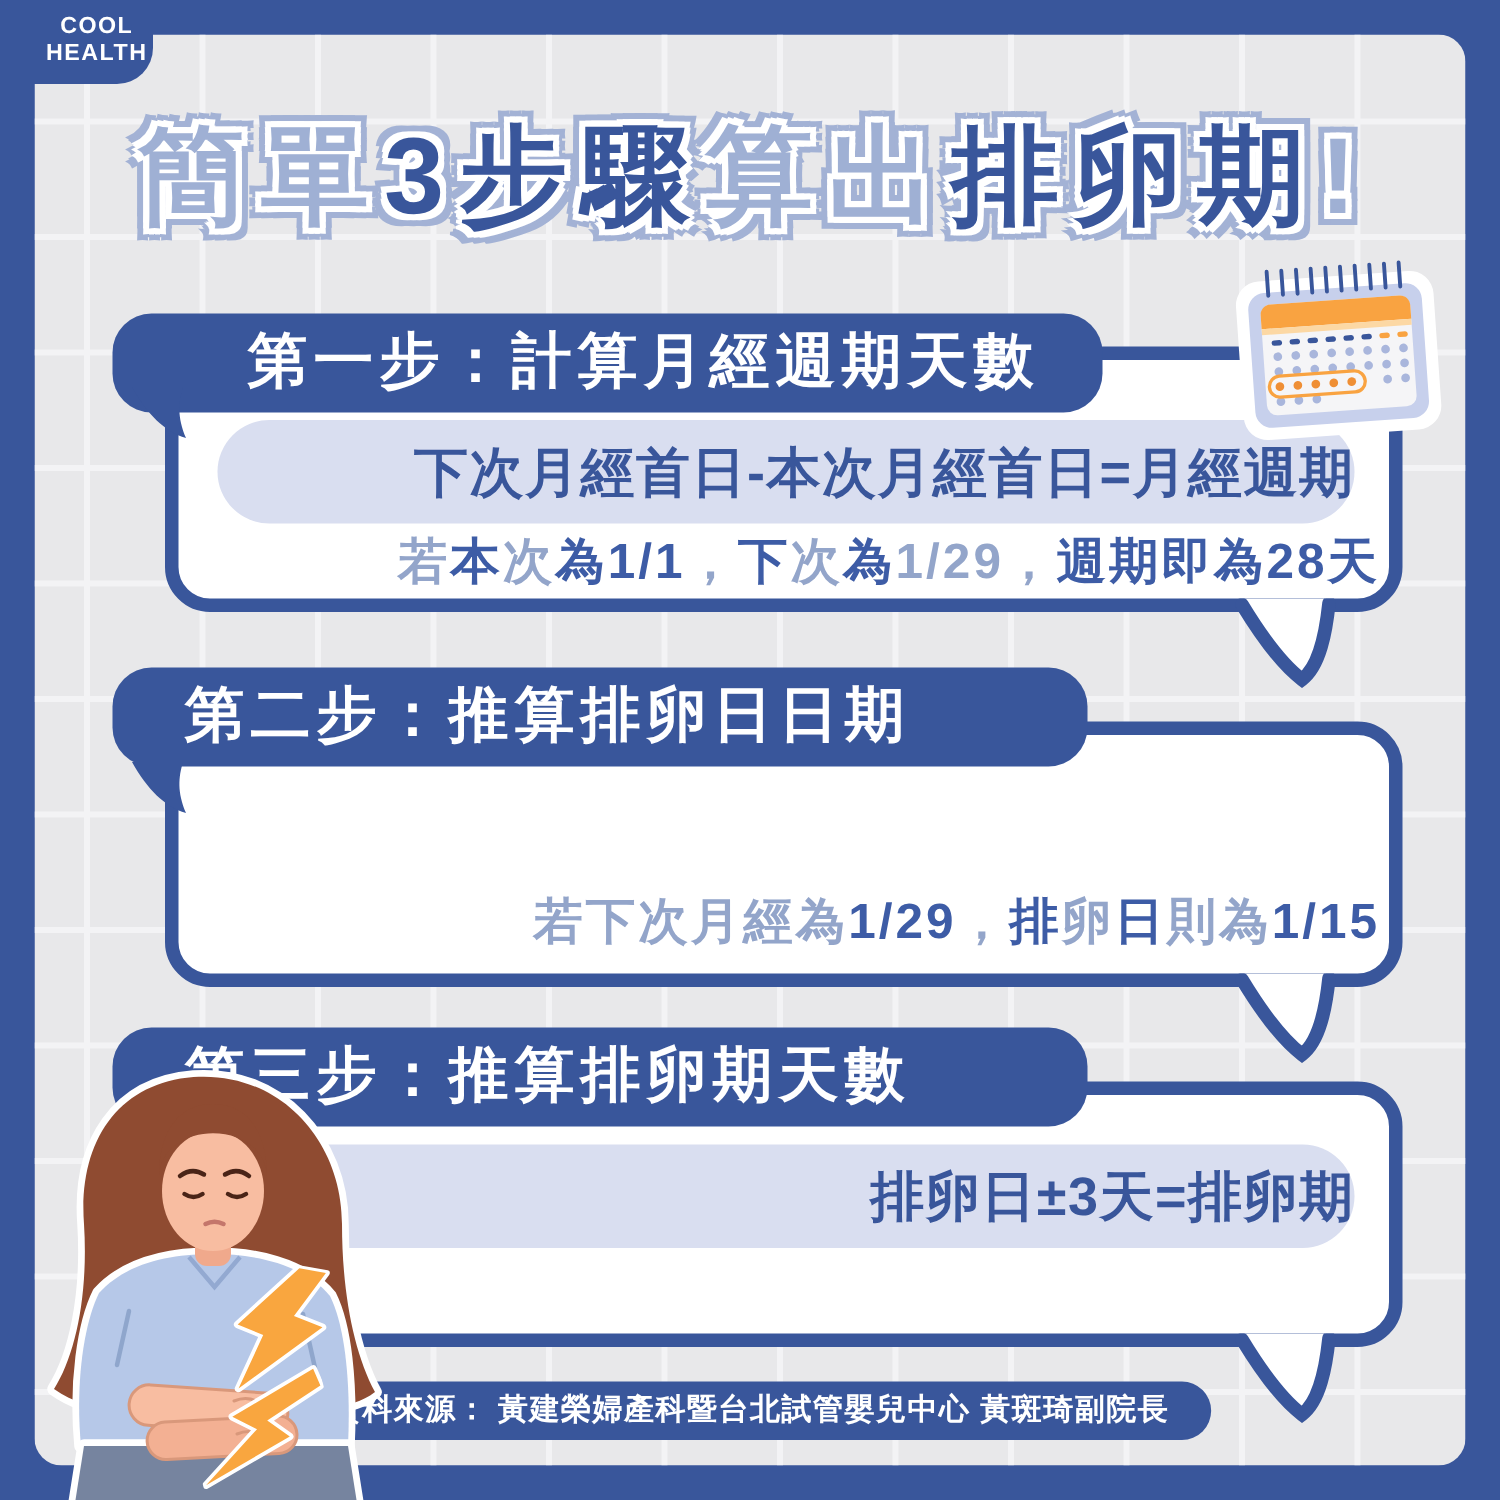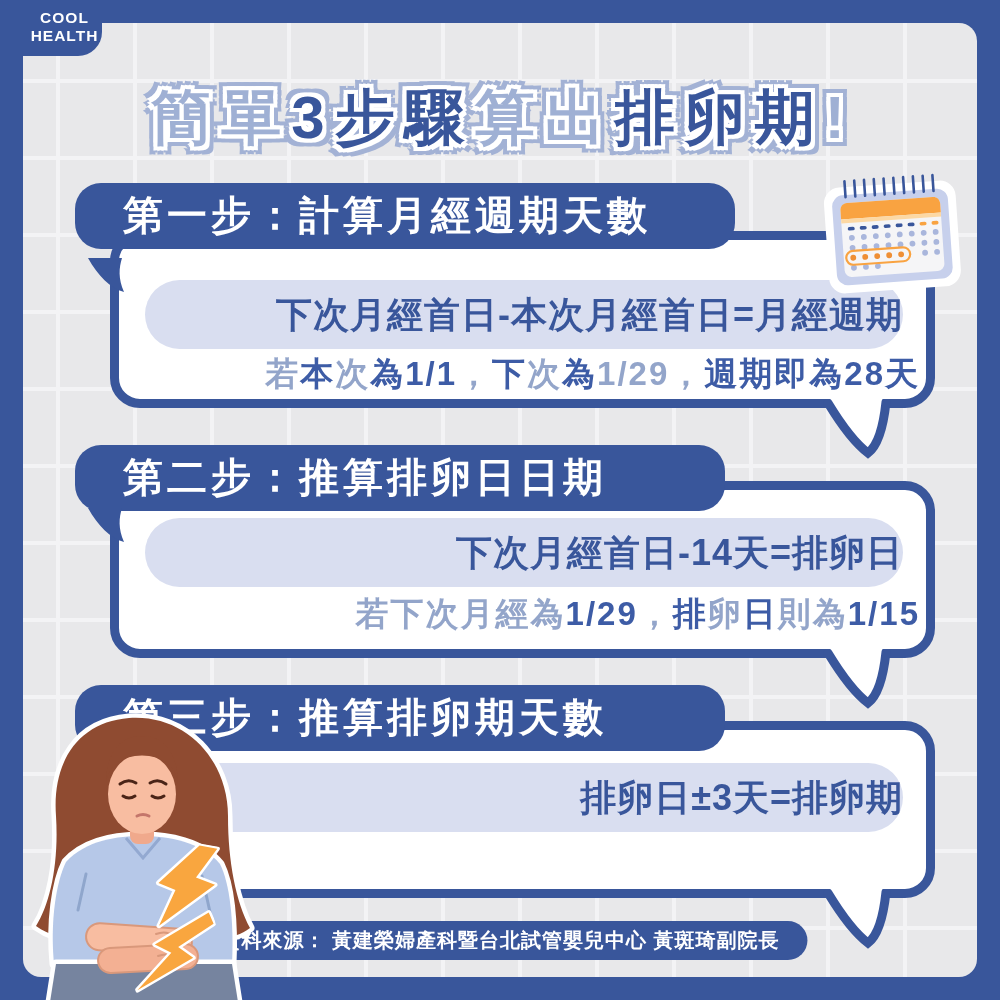--- a/index.html
+++ b/index.html
@@ -10,21 +10,21 @@
     background-color:#e8e8ea;
     background-image:linear-gradient(#f3f3f5 4px,transparent 4px),
                      linear-gradient(90deg,#f3f3f5 4px,transparent 4px);
     background-size:77px 77px;background-position:33px 56px;}
   
   #brand{position:absolute;left:0;top:0;width:102px;height:56px;background:#39569b;
     border-bottom-right-radius:24px;color:#fff;font-weight:700;font-size:15.5px;
     letter-spacing:1px;line-height:1.18;padding:9px 0 0 27px;z-index:9;text-align:center;}
   
   #title{position:absolute;left:23px;right:23px;top:66px;text-align:center;z-index:2;
-    font-weight:800;font-size:60px;line-height:104px;letter-spacing:4px;white-space:nowrap;}
+    font-weight:800;font-size:72px;line-height:104px;letter-spacing:4px;white-space:nowrap;}
   .tchar{display:inline-block;margin:0 3px;
     text-shadow:
       4px 0 0 #fff,-4px 0 0 #fff,0 4px 0 #fff,0 -4px 0 #fff,
       3px 3px 0 #fff,-3px 3px 0 #fff,3px -3px 0 #fff,-3px -3px 0 #fff,
       4px 4px 0 #fff,-4px -4px 0 #fff,4px -4px 0 #fff,-4px 4px 0 #fff,
       8px 0 0 #a3b2d5,-8px 0 0 #a3b2d5,0 8px 0 #a3b2d5,0 -8px 0 #a3b2d5,
       6px 6px 0 #a3b2d5,-6px 6px 0 #a3b2d5,6px -6px 0 #a3b2d5,-6px -6px 0 #a3b2d5,
       8px 8px 0 #a3b2d5,-8px -8px 0 #a3b2d5,8px -8px 0 #a3b2d5,-8px 8px 0 #a3b2d5;}
   .tone-dark{color:#39569b;}
   .tone-light{color:#9fb0d4;}
@@ -70,38 +70,37 @@
   </div>
 
   <div id="title"><span class="tchar tone-light">簡</span><span class="tchar tone-light">單</span><span class="tchar tone-dark">3</span><span class="tchar tone-dark">步</span><span class="tchar tone-dark">驟</span><span class="tchar tone-light">算</span><span class="tchar tone-light">出</span><span class="tchar tone-dark">排</span><span class="tchar tone-dark">卵</span><span class="tchar tone-dark">期</span><span class="tchar tone-light">!</span></div>
 
   <div class="bubble" style="top:231px;"></div>
   <svg class="bubble-tail" style="top:399px;" viewBox="0 0 75 62">
     <path d="M8 2 C22 26 36 44 48 54 C60 45 64 22 66 2 Z" fill="#ffffff"></path>
     <rect x="10" y="0" width="54" height="9" fill="#ffffff"></rect>
     <path d="M8 4 C22 27 36 45 48 54 C60 45 64 22 66 3" fill="none" stroke="#39569b" stroke-width="9" stroke-linecap="round"></path>
   </svg>
-  <div class="step-header" style="top:183px;width:660px;">第一步：計算月經週期天數</div>
+  <div class="step-header" style="top:209px;width:660px;text-align:center;">第一步：計算月經週期天數</div>
   <svg class="header-tail" style="top:257px;" viewBox="0 0 46 38">
     <path d="M2 0 C12 18 24 30 38 34 C32 20 33 10 36 0 Z" fill="#39569b"></path>
   </svg>
   <div class="pill" style="top:280px;">下次月經首日-本次月經首日=月經週期</div>
   <div class="example" style="top:352px;"><span class="ex-light">若</span><span class="ex-dark">本</span><span class="ex-light">次</span><span class="ex-dark">為</span><span class="ex-dark">1/1</span><span class="ex-light">，</span><span class="ex-dark">下</span><span class="ex-light">次</span><span class="ex-dark">為</span><span class="ex-light">1/29</span><span class="ex-light">，</span><span class="ex-dark">週期即為28天</span></div>
 
   <div class="bubble" style="top:481px;"></div>
   <svg class="bubble-tail" style="top:649px;" viewBox="0 0 75 62">
     <path d="M8 2 C22 26 36 44 48 54 C60 45 64 22 66 2 Z" fill="#ffffff"></path>
     <rect x="10" y="0" width="54" height="9" fill="#ffffff"></rect>
     <path d="M8 4 C22 27 36 45 48 54 C60 45 64 22 66 3" fill="none" stroke="#39569b" stroke-width="9" stroke-linecap="round"></path>
   </svg>
   <div class="step-header" style="top:445px;width:650px;">第二步：推算排卵日日期</div>
   <svg class="header-tail" style="top:507px;" viewBox="0 0 46 38">
     <path d="M2 0 C12 18 24 30 38 34 C32 20 33 10 36 0 Z" fill="#39569b"></path>
   </svg>
-  <div class="pill" style="top:518px;">下次月經首日-14天=排卵日</div>
   <div class="example" style="top:592px;"><span class="ex-light">若下次月經為</span><span class="ex-dark">1/29</span><span class="ex-light">，</span><span class="ex-dark">排</span><span class="ex-light">卵</span><span class="ex-dark">日</span><span class="ex-light">則</span><span class="ex-light">為</span><span class="ex-dark">1/15</span></div>
 
   <div class="bubble" style="top:721px;"></div>
   <svg class="bubble-tail" style="top:889px;" viewBox="0 0 75 62">
     <path d="M8 2 C22 26 36 44 48 54 C60 45 64 22 66 2 Z" fill="#ffffff"></path>
     <rect x="10" y="0" width="54" height="9" fill="#ffffff"></rect>
     <path d="M8 4 C22 27 36 45 48 54 C60 45 64 22 66 3" fill="none" stroke="#39569b" stroke-width="9" stroke-linecap="round"></path>
   </svg>
   <div class="step-header" style="top:685px;width:650px;">第三步：推算排卵期天數</div>
   <svg class="header-tail" style="top:747px;" viewBox="0 0 46 38">

